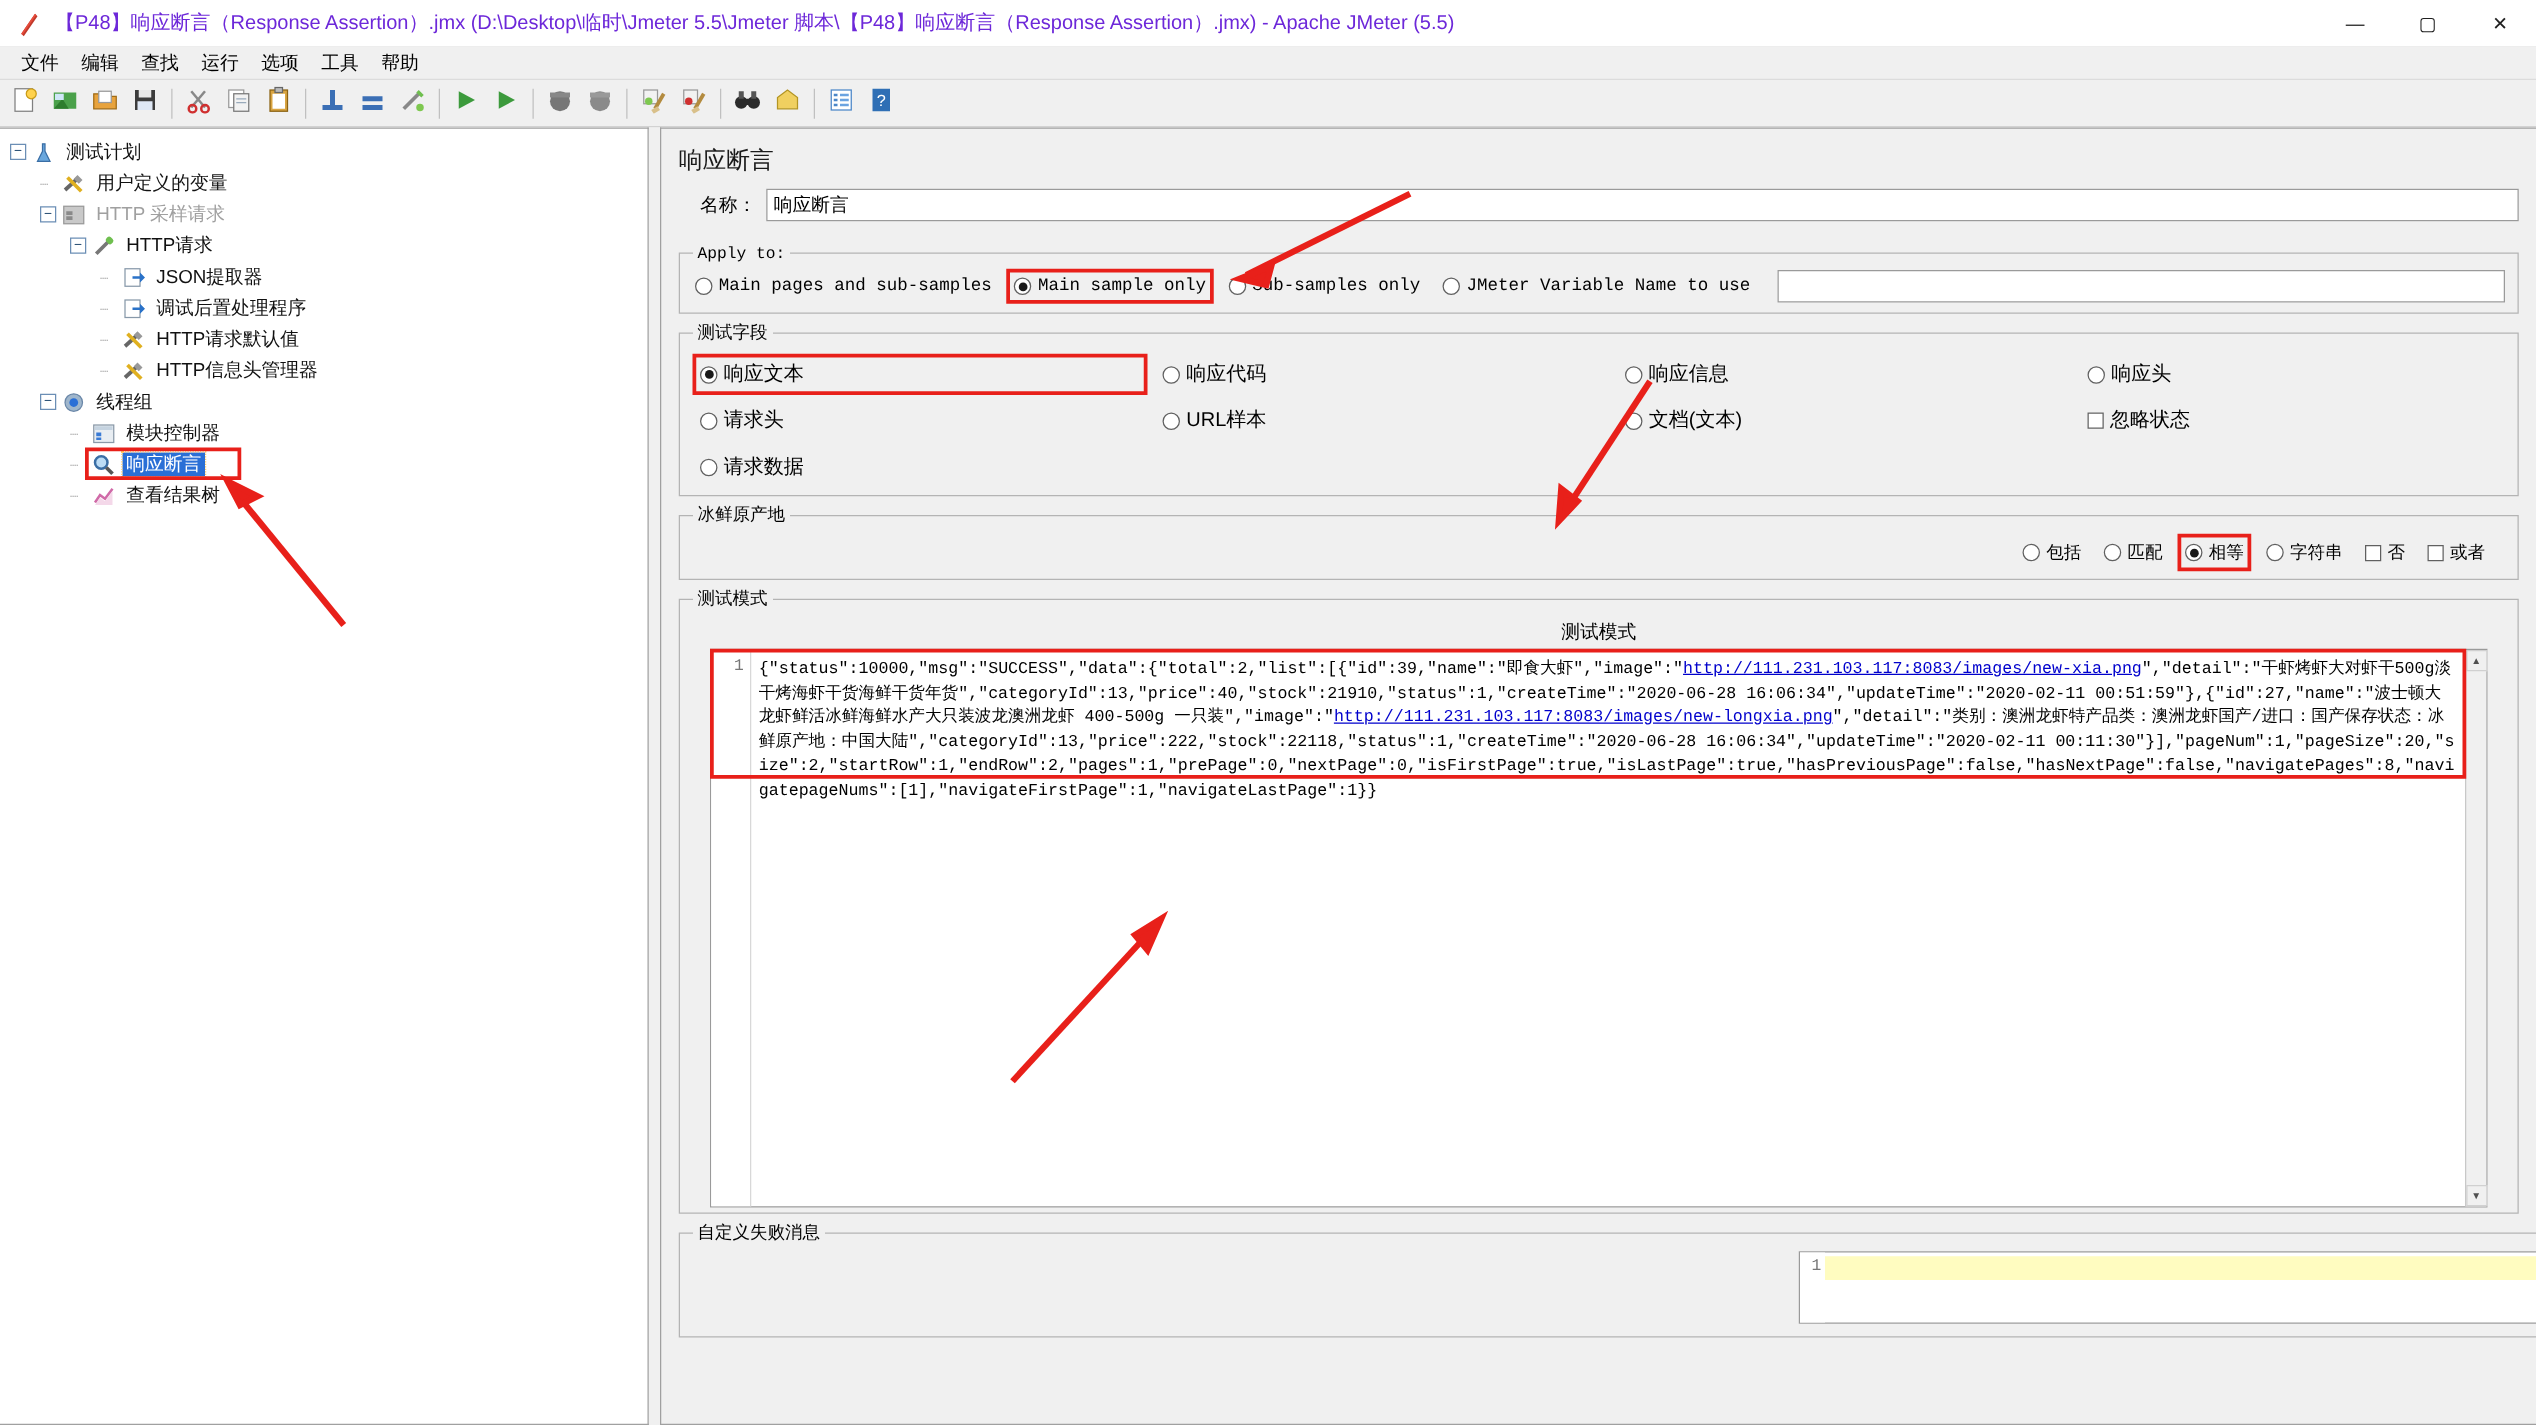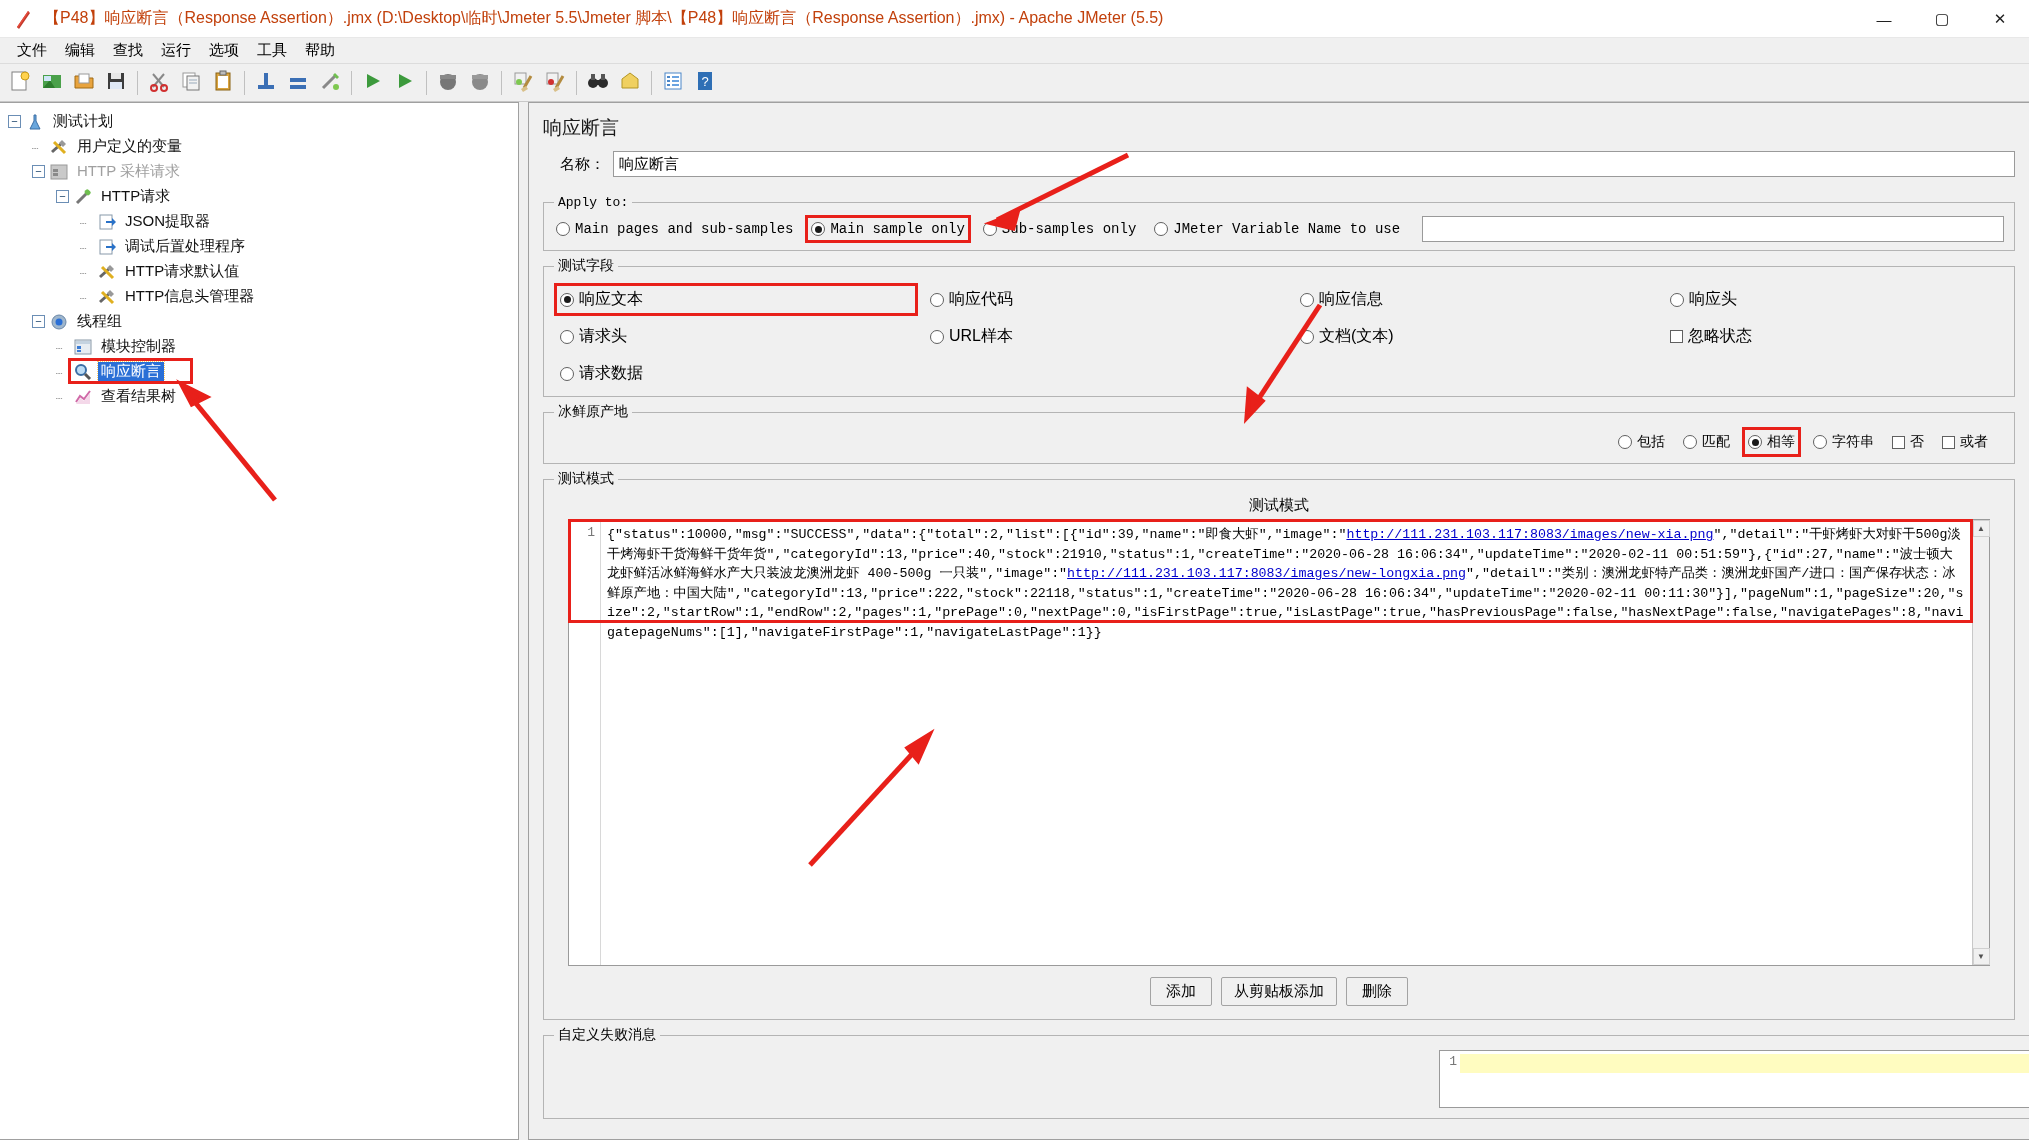--- a/index.html
+++ b/index.html
@@ -20,21 +20,21 @@
     border-bottom: 1px solid #e8e8e8;
     position: relative;
   }
   .titlebar .app-icon {
     width: 30px; height: 38px;
     display: flex; align-items: center; justify-content: center;
     margin-left: 8px;
   }
   .titlebar .title-text {
     font-size: 16px;
-    color: #c2410c;
+    color: #6d28d9;
     margin-left: 6px;
     white-space: nowrap;
   }
   .win-buttons {
     position: absolute; right: 0; top: 0;
     height: 38px; display: flex;
   }
   .win-btn {
     width: 58px; height: 38px;
     display: flex; align-items: center; justify-content: center;
@@ -775,25 +775,20 @@
       <div class="tp-wrap">
         <div class="tp-gutter">1</div>
         <div class="tp-text" id="tp-text"><span>{"status":10000,"msg":"SUCCESS","data":{"total":2,"list":[{"id":39,"name":"即食大虾","image":"</span><span class="link">http://111.231.103.117:8083/images/new-xia.png</span><span>","detail":"干虾烤虾大对虾干500g淡干烤海虾干货海鲜干货年货","categoryId":13,"price":40,"stock":21910,"status":1,"createTime":"2020-06-28 16:06:34","updateTime":"2020-02-11 00:51:59"},{"id":27,"name":"波士顿大龙虾鲜活冰鲜海鲜水产大只装波龙澳洲龙虾 400-500g 一只装","image":"</span><span class="link">http://111.231.103.117:8083/images/new-longxia.png</span><span>","detail":"类别：澳洲龙虾特产品类：澳洲龙虾国产/进口：国产保存状态：冰鲜原产地：中国大陆","categoryId":13,"price":222,"stock":22118,"status":1,"createTime":"2020-06-28 16:06:34","updateTime":"2020-02-11 00:11:30"}],"pageNum":1,"pageSize":20,"size":2,"startRow":1,"endRow":2,"pages":1,"prePage":0,"nextPage":0,"isFirstPage":true,"isLastPage":true,"hasPreviousPage":false,"hasNextPage":false,"navigatePages":8,"navigatepageNums":[1],"navigateFirstPage":1,"navigateLastPage":1}}</span></div>
         <div class="tp-scroll">
           <div class="sb-arrow">▲</div>
           <div class="sb-arrow">▼</div>
         </div>
         <div class="tp-highlight" style="left:-1px; top:-1px; right:16px; height:104px;"></div>
       </div>
 
-      <div class="btn-row" id="tp-buttons">
-          <button class="btn">添加</button>
-          <button class="btn">从剪贴板添加</button>
-          <button class="btn">删除</button>
-        </div>
     </fieldset>
 
     <fieldset class="group" style="padding-bottom:10px;">
       <legend class="cjk">自定义失败消息</legend>
       <div class="fail-wrap">
         <div class="fw-gutter">1</div>
         <div class="fw-text"></div>
 
       </div>
     </fieldset>

